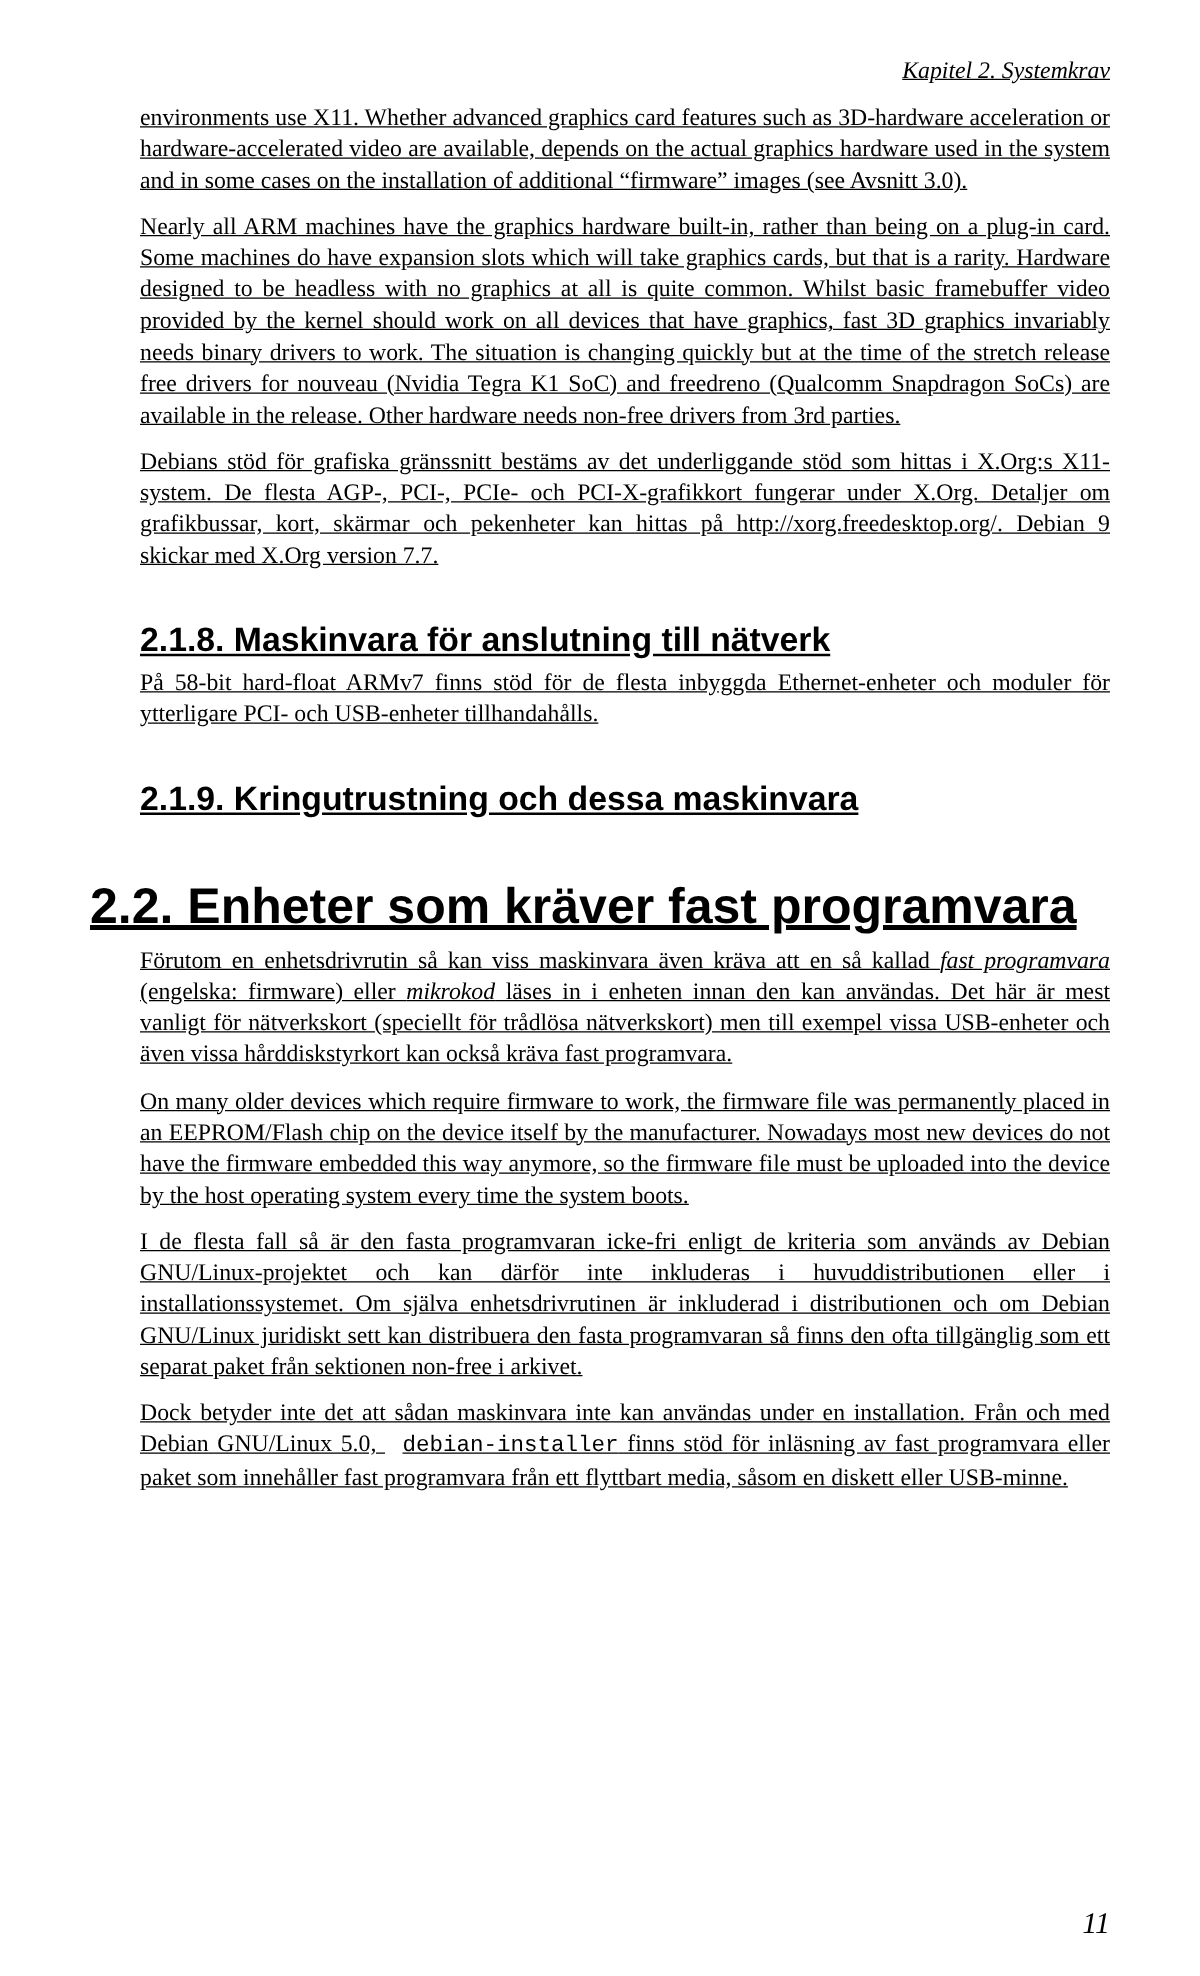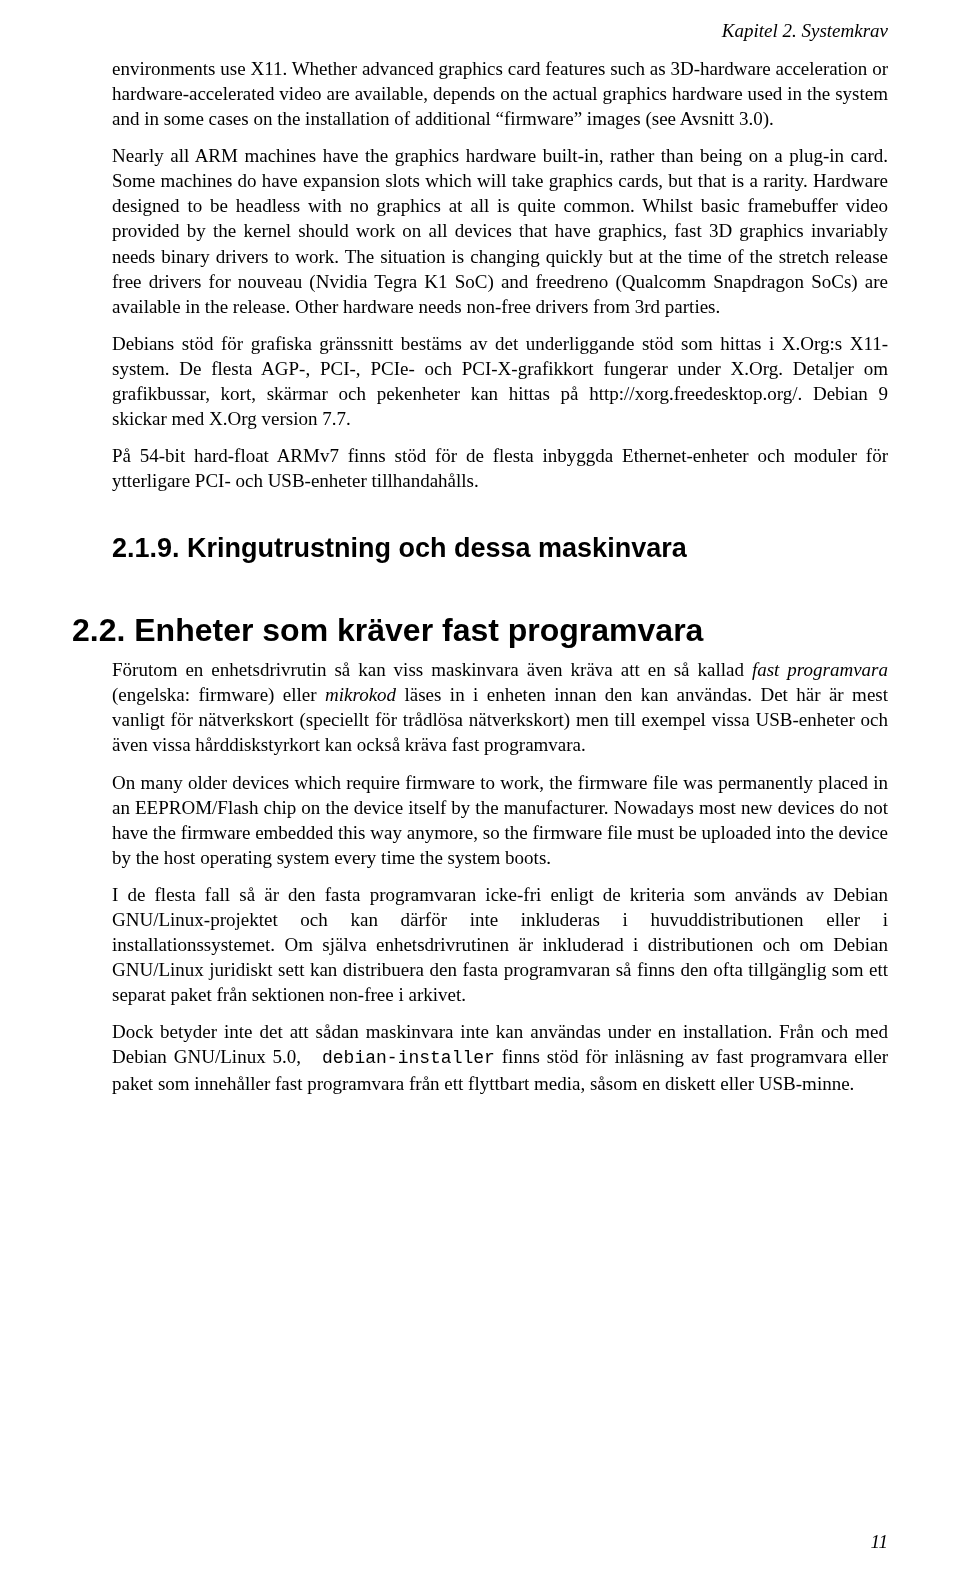--- a/index.html
+++ b/index.html
@@ -8,22 +8,23 @@
     margin: 0;
     padding: 0;
     background: #ffffff;
     font-family: "Times New Roman", Times, serif;
     color: #000000;
     width: 960px;
   }
   .page {
     width: 960px;
     min-height: 1581px;
-    padding: 20px 72px 40px 72px;
+    padding: 46px 72px 40px 72px;
     position: relative;
+    text-decoration: underline;
   }
   .running-head {
     font-style: italic;
     text-align: right;
     font-size: 19px;
     margin-bottom: 14px;
   }
   p {
     font-size: 19px;
     line-height: 1.32;
@@ -35,49 +36,50 @@
   }
   h2.section {
     font-family: Arial, Helvetica, sans-serif;
     font-weight: 700;
     font-size: 27px;
     margin: 40px 0 6px 0;
   }
   h2.chapter {
     font-family: Arial, Helvetica, sans-serif;
     font-weight: 700;
-    font-size: 32px;
+    font-size: 40px;
     margin: 48px 0 8px 0;
   }
   .chapter-block {
     margin-left: 0;
   }
   .page-num {
     position: absolute;
     bottom: 28px;
     right: 72px;
-    font-size: 19px;
+    font-size: 24px;
     font-style: italic;
   }
   .emph { font-style: italic; }
   .mono { font-family: "Courier New", Courier, monospace; font-size: 18px; margin-left: 14px; }
 </style>
 </head>
 <body>
 
 <div class="page">
 
   <div class="running-head">Kapitel 2. Systemkrav</div>
 
   <div class="indent-block">
     <p>environments use X11. Whether advanced graphics card features such as 3D-hardware acceleration or hardware-accelerated video are available, depends on the actual graphics hardware used in the system and in some cases on the installation of additional “firmware” images (see Avsnitt 3.0).</p>
     <p>Nearly all ARM machines have the graphics hardware built-in, rather than being on a plug-in card. Some machines do have expansion slots which will take graphics cards, but that is a rarity. Hardware designed to be headless with no graphics at all is quite common. Whilst basic framebuffer video provided by the kernel should work on all devices that have graphics, fast 3D graphics invariably needs binary drivers to work. The situation is changing quickly but at the time of the stretch release free drivers for nouveau (Nvidia Tegra K1 SoC) and freedreno (Qualcomm Snapdragon SoCs) are available in the release. Other hardware needs non-free drivers from 3rd parties.</p>
     <p>Debians stöd för grafiska gränssnitt bestäms av det underliggande stöd som hittas i X.Org:s X11-system. De flesta AGP-, PCI-, PCIe- och PCI-X-grafikkort fungerar under X.Org. Detaljer om grafikbussar, kort, skärmar och pekenheter kan hittas på http://xorg.freedesktop.org/. Debian 9 skickar med X.Org version 7.7.</p>
 
-    <p>På 54-bit hard-float ARMv7 finns stöd för de flesta inbyggda Ethernet-enheter och moduler för ytterligare PCI- och USB-enheter tillhandahålls.</p>
+    <h2 class="section">2.1.8. Maskinvara för anslutning till nätverk</h2>
+    <p>På 58-bit hard-float ARMv7 finns stöd för de flesta inbyggda Ethernet-enheter och moduler för ytterligare PCI- och USB-enheter tillhandahålls.</p>
 
     <h2 class="section">2.1.9. Kringutrustning och dessa maskinvara</h2>
   </div>
 
   <div class="chapter-block">
     <h2 class="chapter">2.2. Enheter som kräver fast programvara</h2>
     <div class="indent-block">
       <p>
         <span>Förutom en enhetsdrivrutin så kan viss maskinvara även kräva att en så kallad </span><span class="emph">fast programvara</span><span> (engelska: firmware) eller </span><span class="emph">mikrokod</span><span> läses in i enheten innan den kan användas. Det här är mest vanligt för nätverkskort (speciellt för trådlösa nätverkskort) men till exempel vissa USB-enheter och även vissa hårddiskstyrkort kan också kräva fast programvara.</span>
       </p>

